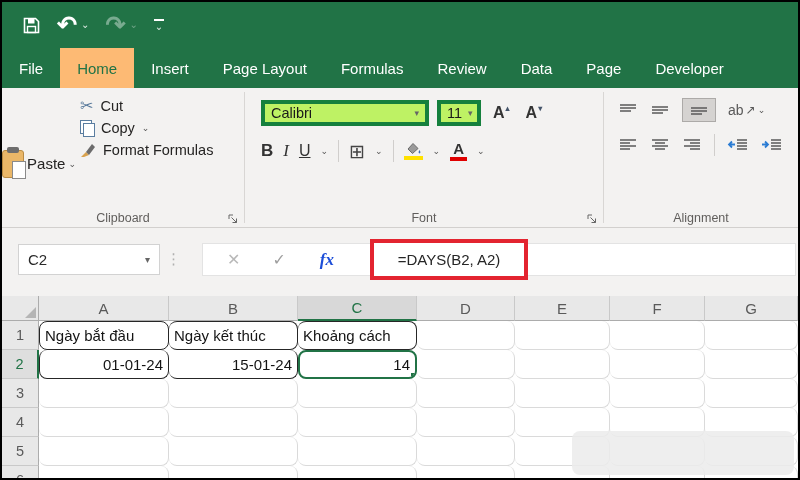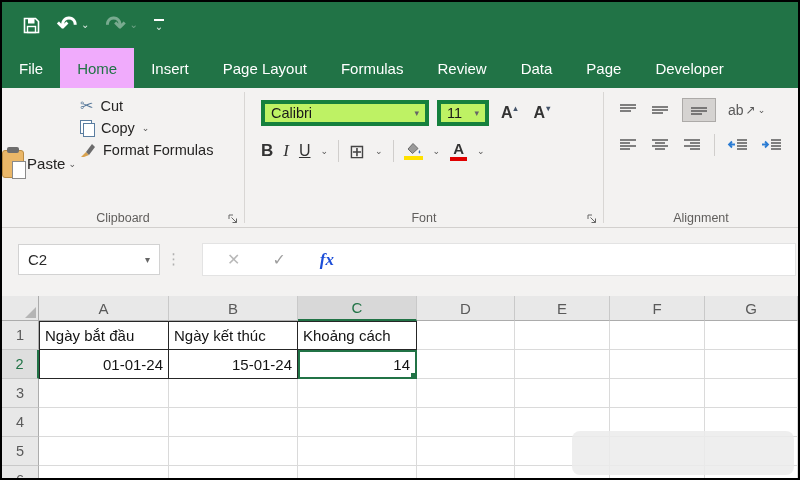--- a/index.html
+++ b/index.html
@@ -15,21 +15,21 @@
   .qat-btn { display:flex; align-items:center; gap:4px; color:#fff; }
   .undo-glyph { font-size:24px; line-height:1; color:#fff; font-weight:bold; }
   .redo-glyph { font-size:24px; line-height:1; color:rgba(255,255,255,.4); font-weight:bold; }
   .mini-chev { font-size:10px; color:rgba(255,255,255,.85); line-height:1; }
   .mini-chev.dim { color:rgba(255,255,255,.35); }
   .qat-custom { display:flex; flex-direction:column; align-items:center; gap:1px; }
   .qat-bar { width:10px; height:2px; background:#fff; }
   
   .tabrow { height:40px; background:#217346; display:flex; align-items:stretch; color:#fff; font-size:15px; flex:0 0 auto; }
   .tab { padding:0 17px; display:flex; align-items:center; cursor:default; white-space:nowrap; }
-  .tab.active { background:#f0abfc; color:#217346; }
+  .tab.active { background:#fdba74; color:#217346; }
   
   .ribbon { height:140px; background:#f3f2f1; border-bottom:1px solid #d2d0ce; display:flex; flex:0 0 auto; color:#252423; position:relative; }
   .rgroup { position:relative; height:100%; }
   .group-label { position:absolute; bottom:2px; left:0; right:0; text-align:center; font-size:12.5px; color:#605e5c; }
   .launcher { position:absolute; bottom:3px; right:6px; }
   .gsep { width:1px; background:#d8d6d4; margin:4px 0; flex:0 0 auto; }
   
   .g-clip { width:242px; display:flex; }
   .paste-btn { width:74px; display:flex; flex-direction:row; align-items:center; padding-top:12px; gap:3px; font-size:15px; }
   .clipboard-icon { position:relative; width:26px; height:30px; margin-bottom:2px; }
@@ -43,21 +43,21 @@
   .copy-icon::before, .copy-icon::after { content:""; position:absolute; width:10px; height:12px; background:#fff; border:1px solid #5a7da0; }
   .copy-icon::before { left:0; top:0; }
   .copy-icon::after { left:3px; top:3px; }
   .fp-icon { width:16px; height:16px; }
   
   .g-font { width:358px; display:flex; flex-direction:column; padding:12px 10px 0 16px; }
   .font-row1 { display:flex; align-items:center; gap:8px; }
   .combo { background:#bef264; border:4px solid #15803d; height:26px; display:flex; align-items:center; padding:0 6px; font-size:14.5px; color:#1a1a1a; }
   .combo .chev { margin-left:auto; font-size:9px; color:#666; padding-left:6px; }
   .font-name { width:168px; }
-  .font-size { width:52px; }
+  .font-size { width:44px; }
   .fsize-btn { display:flex; align-items:flex-start; gap:1px; font-size:16px; font-weight:bold; color:#333; padding:0 4px; }
   .tri { font-size:8px; color:#44546a; line-height:1; margin-top:1px; }
   .font-row2 { display:flex; align-items:center; margin-top:14px; gap:10px; }
   .fmt-glyph { font-size:16px; color:#333; }
   .b-glyph { font-weight:bold; font-size:17px; }
   .i-glyph { font-style:italic; font-family:"Liberation Serif", serif; font-size:17px; }
   .u-glyph { text-decoration:underline; font-size:16px; }
   .small-chev { font-size:9px; color:#555; }
   .vdiv { width:1px; height:22px; background:#d0cecc; }
   .borders-glyph { font-size:19px; color:#444; line-height:1; }
@@ -87,21 +87,21 @@
   .colhead { display:flex; height:25px; flex:0 0 auto; }
   .corner { width:37px; flex:0 0 auto; background:#e8e8e8; border-right:1px solid #acacac; border-bottom:1px solid #acacac; position:relative; }
   .corner::after { content:""; position:absolute; right:2px; bottom:2px; border-left:11px solid transparent; border-bottom:11px solid #b5b5b5; }
   .ch { display:flex; align-items:center; justify-content:center; font-size:15px; color:#5a5a5a; background:#e8e8e8; border-right:1px solid #c9c9c9; border-bottom:1px solid #acacac; }
   .ch.sel { background:#d8d8d8; color:#217346; border-bottom:2px solid #217346; }
   .w-a{width:130px;flex:0 0 auto} .w-b{width:129px;flex:0 0 auto} .w-c{width:119px;flex:0 0 auto}
   .w-d{width:98px;flex:0 0 auto} .w-e{width:95px;flex:0 0 auto} .w-f{width:95px;flex:0 0 auto} .w-g{flex:1}
   .grow { display:flex; height:29px; flex:0 0 auto; }
   .rh { width:37px; flex:0 0 auto; background:#e8e8e8; border-right:1px solid #acacac; border-bottom:1px solid #c9c9c9; display:flex; align-items:center; justify-content:center; font-size:14.5px; color:#5a5a5a; }
   .rh.sel { color:#217346; background:#dedede; border-right:2px solid #217346; }
-  .cell { border-right:1px solid #dadada; border-bottom:1px solid #dadada; font-size:15px; color:#141414; display:flex; align-items:center; padding:0 5px; overflow:hidden; white-space:nowrap; }
+  .cell { border-right:1px solid #dadada; border-bottom:1px solid #dadada; font-size:15px; color:#141414; display:flex; align-items:center; padding:0 5px; overflow:hidden; white-space:nowrap;border-radius:8px; }
   .cell.num { justify-content:flex-end; }
   .bt{border-top:1px solid #262626} .bl{border-left:1px solid #262626}
   .bb{border-bottom:1px solid #262626} .br{border-right:1px solid #262626}
   .selcell { position:relative; border:2px solid #217346 !important; z-index:2; }
   .selcell::after { content:""; position:absolute; right:-4px; bottom:-4px; width:7px; height:7px; background:#217346; border:1px solid #fff; }
   .watermark { position:absolute; right:4px; bottom:3px; width:222px; height:44px; background:rgba(235,235,235,.85); border-radius:8px; z-index:3; }
   svg { display:block; }
 </style>
 </head>
 <body>
@@ -297,20 +297,23 @@
     <div class="namebox">
       <span>C2</span>
       <span class="chev">▾</span>
     </div>
     <span class="fx-dots">⋮</span>
     <div class="fxstrip">
       <span class="fx-cancel">✕</span>
       <span class="fx-enter">✓</span>
       <span class="fx-insert">fx</span>
     </div>
+    <div class="redbox">
+      <span>=DAYS(B2, A2)</span>
+    </div>
   </div>
 
   <div class="sheet">
     <div class="colhead">
       <div class="corner"></div>
       <div class="ch w-a">A</div>
       <div class="ch w-b">B</div>
       <div class="ch w-c sel">C</div>
       <div class="ch w-d">D</div>
       <div class="ch w-e">E</div>

